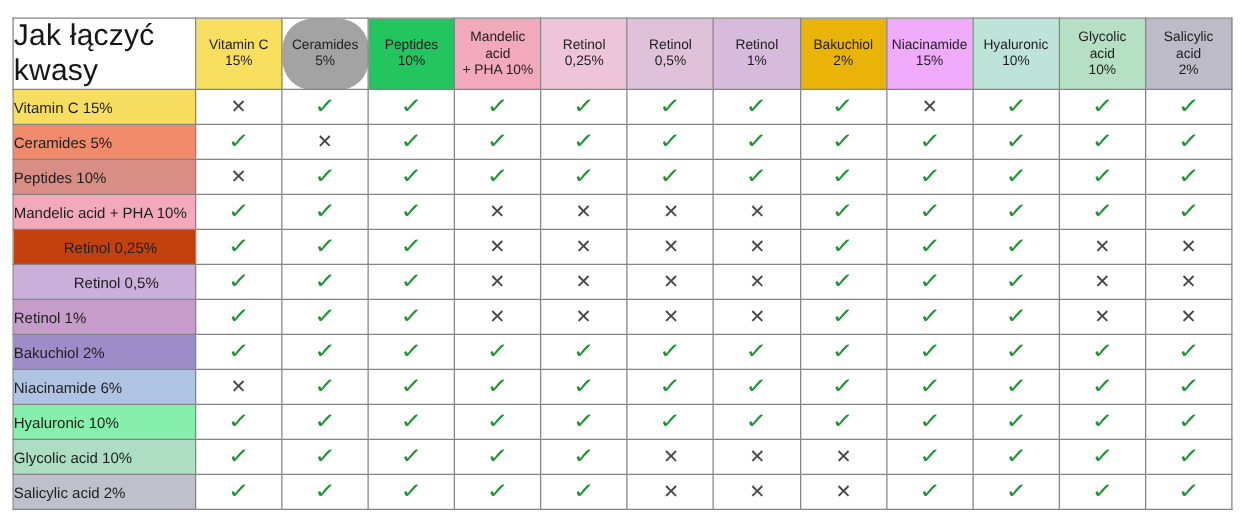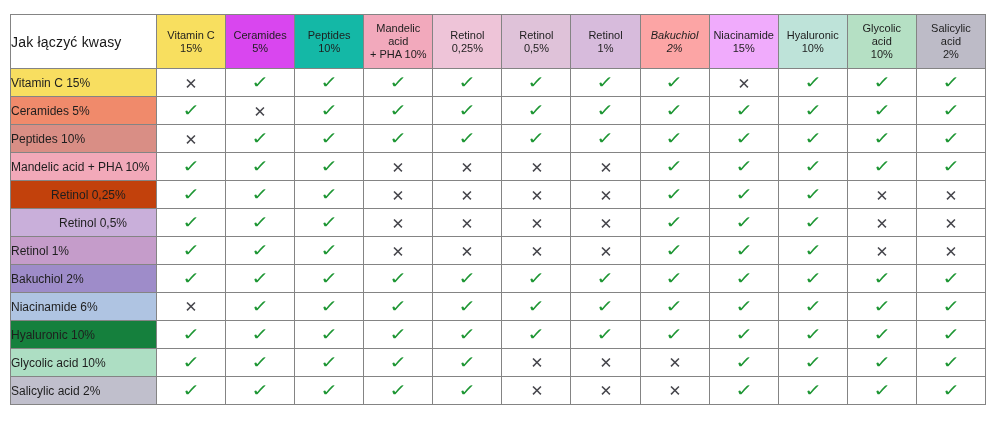--- a/index.html
+++ b/index.html
@@ -28,21 +28,21 @@
   }
   table.grid th, table.grid td{
     border:1px solid var(--grid);
     padding:0;
     vertical-align:middle;
   }
   th.title-cell{
     background:#ffffff;
     text-align:left;
     padding-left:13px;
-    font-size:14px;
+    font-size:24px;
     font-weight:500;
     letter-spacing:0.2px;
     height:53px;
     color:#161616;
   }
   th.col-head{
     font-size:11px;
     font-weight:400;
     text-align:center;
     line-height:13px;
@@ -99,46 +99,46 @@
         <col>
       </colgroup>
     <thead>
       <tr>
         <th class="title-cell">Jak łączyć kwasy</th>
 
       <th class="col-head" style="background: rgb(248, 223, 95);">
             <span class="hline">Vitamin C</span>
             <span class="hline">15%</span>
           </th>
-          <th class="col-head" style="background: #d946ef;">
+          <th class="col-head" style="background: #a3a3a3; border-radius: 24px;">
             <span class="hline">Ceramides</span>
             <span class="hline">5%</span>
           </th>
-          <th class="col-head" style="background: #14b8a6;">
+          <th class="col-head" style="background: #22c55e;">
             <span class="hline">Peptides</span>
             <span class="hline">10%</span>
           </th>
           <th class="col-head" style="background: rgb(242, 169, 188);">
             <span class="hline">Mandelic</span>
             <span class="hline">acid</span>
             <span class="hline">+ PHA 10%</span>
           </th>
           <th class="col-head" style="background: rgb(238, 196, 216);">
             <span class="hline">Retinol</span>
             <span class="hline">0,25%</span>
           </th>
           <th class="col-head" style="background: rgb(223, 194, 217);">
             <span class="hline">Retinol</span>
             <span class="hline">0,5%</span>
           </th>
           <th class="col-head" style="background: rgb(215, 187, 220);">
             <span class="hline">Retinol</span>
             <span class="hline">1%</span>
           </th>
-          <th class="col-head" style="background: #fca5a5; font-style: italic;">
+          <th class="col-head" style="background: #eab308;">
             <span class="hline">Bakuchiol</span>
             <span class="hline">2%</span>
           </th>
           <th class="col-head" style="background: #f0abfc;">
             <span class="hline">Niacinamide</span>
             <span class="hline">15%</span>
           </th>
           <th class="col-head" style="background: rgb(190, 227, 217);">
             <span class="hline">Hyaluronic</span>
             <span class="hline">10%</span>
@@ -286,21 +286,21 @@
           <td class="cell"><span class="mark check">✓</span></td>
           <td class="cell"><span class="mark check">✓</span></td>
           <td class="cell"><span class="mark check">✓</span></td>
           <td class="cell"><span class="mark check">✓</span></td>
           <td class="cell"><span class="mark check">✓</span></td>
           <td class="cell"><span class="mark check">✓</span></td>
           <td class="cell"><span class="mark check">✓</span></td>
           <td class="cell"><span class="mark check">✓</span></td>
         </tr>
         <tr>
-          <th class="row-head" style="background: #15803d;">Hyaluronic 10%</th>
+          <th class="row-head" style="background: #86efac;">Hyaluronic 10%</th>
           <td class="cell"><span class="mark check">✓</span></td>
           <td class="cell"><span class="mark check">✓</span></td>
           <td class="cell"><span class="mark check">✓</span></td>
           <td class="cell"><span class="mark check">✓</span></td>
           <td class="cell"><span class="mark check">✓</span></td>
           <td class="cell"><span class="mark check">✓</span></td>
           <td class="cell"><span class="mark check">✓</span></td>
           <td class="cell"><span class="mark check">✓</span></td>
           <td class="cell"><span class="mark check">✓</span></td>
           <td class="cell"><span class="mark check">✓</span></td>

